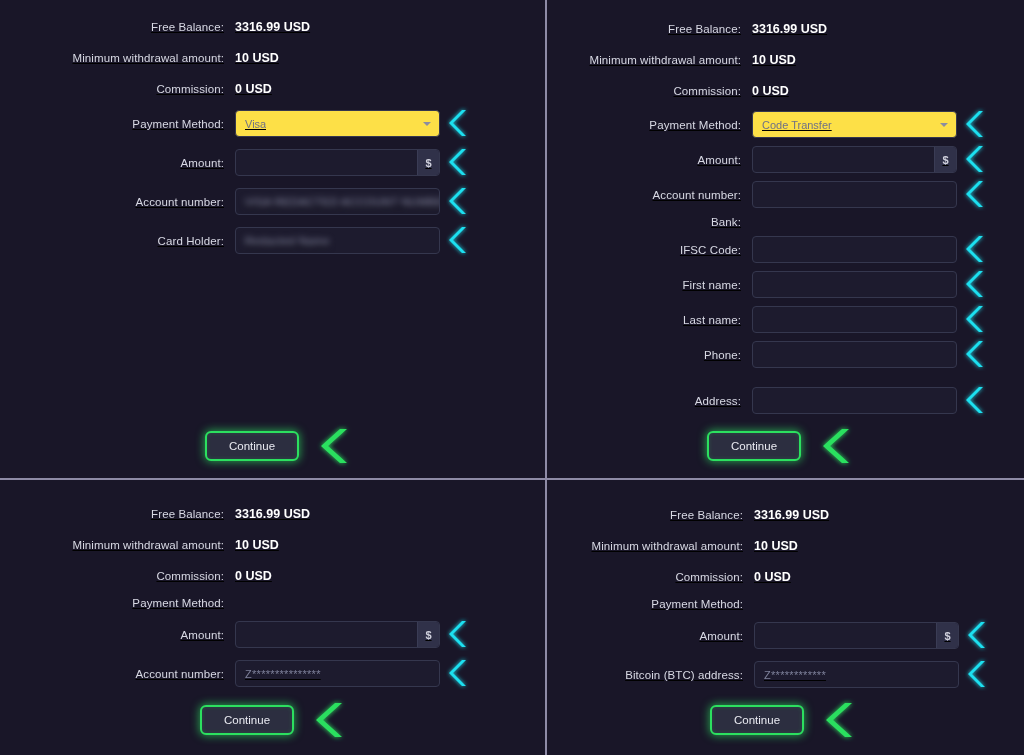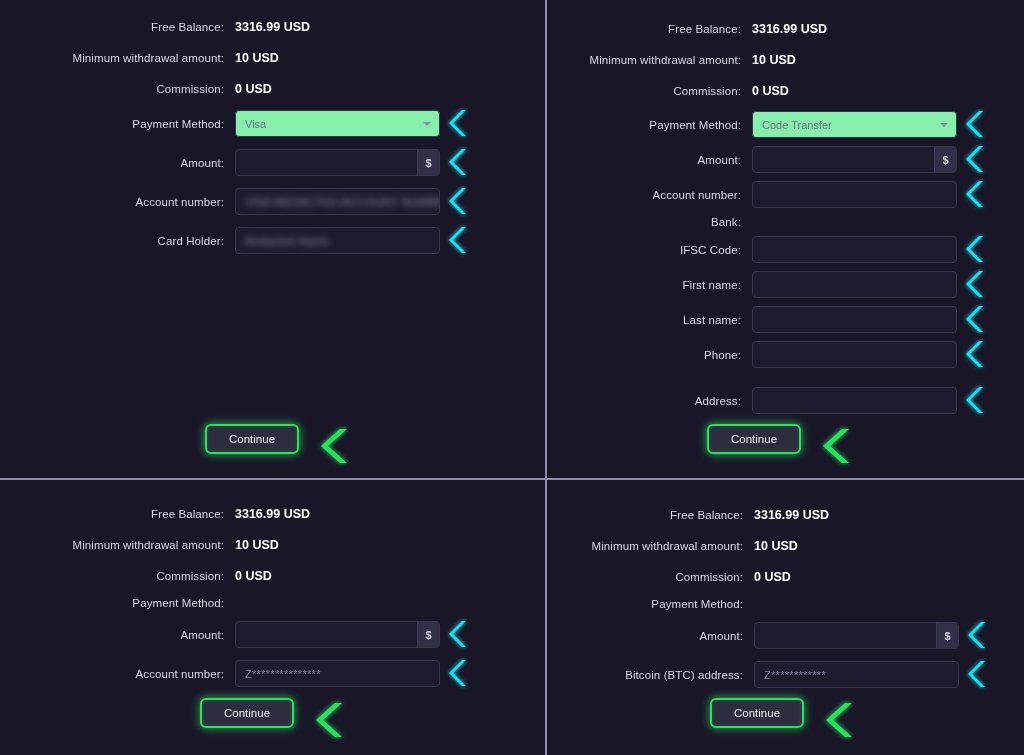--- a/index.html
+++ b/index.html
@@ -39,21 +39,21 @@
   .divider-h {
     position: absolute;
     left: 0; top: 478px;
     width: 1024px; height: 2px;
     background: #8e8ba6;
   }
 
   
   .form {
     position: absolute;
-    left: 0; right: 12px;
+    left: 0; right: 12px; text-decoration: underline;
   }
 
   .row {
     display: flex;
     align-items: center;
     width: 100%;
   }
 
   .lbl {
     flex: 0 0 auto;
@@ -93,21 +93,21 @@
     background: #1d1b2e;
     display: flex;
     align-items: center;
     padding: 0 9px;
     font-size: 11px;
     color: #6f7186;
     overflow: hidden;
   }
 
   .ctrl.select {
-    background: #86efac;
+    background: #fde047;
     justify-content: space-between;
     padding-right: 8px;
   }
 
   .ctrl .ctrl-text {
     white-space: nowrap;
     overflow: hidden;
     text-overflow: ellipsis;
   }
 
@@ -173,21 +173,21 @@
     width: 26px;
     height: 34px;
     pointer-events: none;
   }
   .arrow-cyan svg { display: block; width: 100%; height: 100%; }
 
   
   .continue-row {
     position: relative;
     display: flex;
-    align-items: flex-start;
+    align-items: center;
     gap: 8px;
   }
 
   .btn-continue {
     background: #2c2e40;
     border: 2px solid #2ce05f;
     border-radius: 6px;
     color: #e9eaf1;
     font-size: 11.5px;
     padding: 7px 22px;

